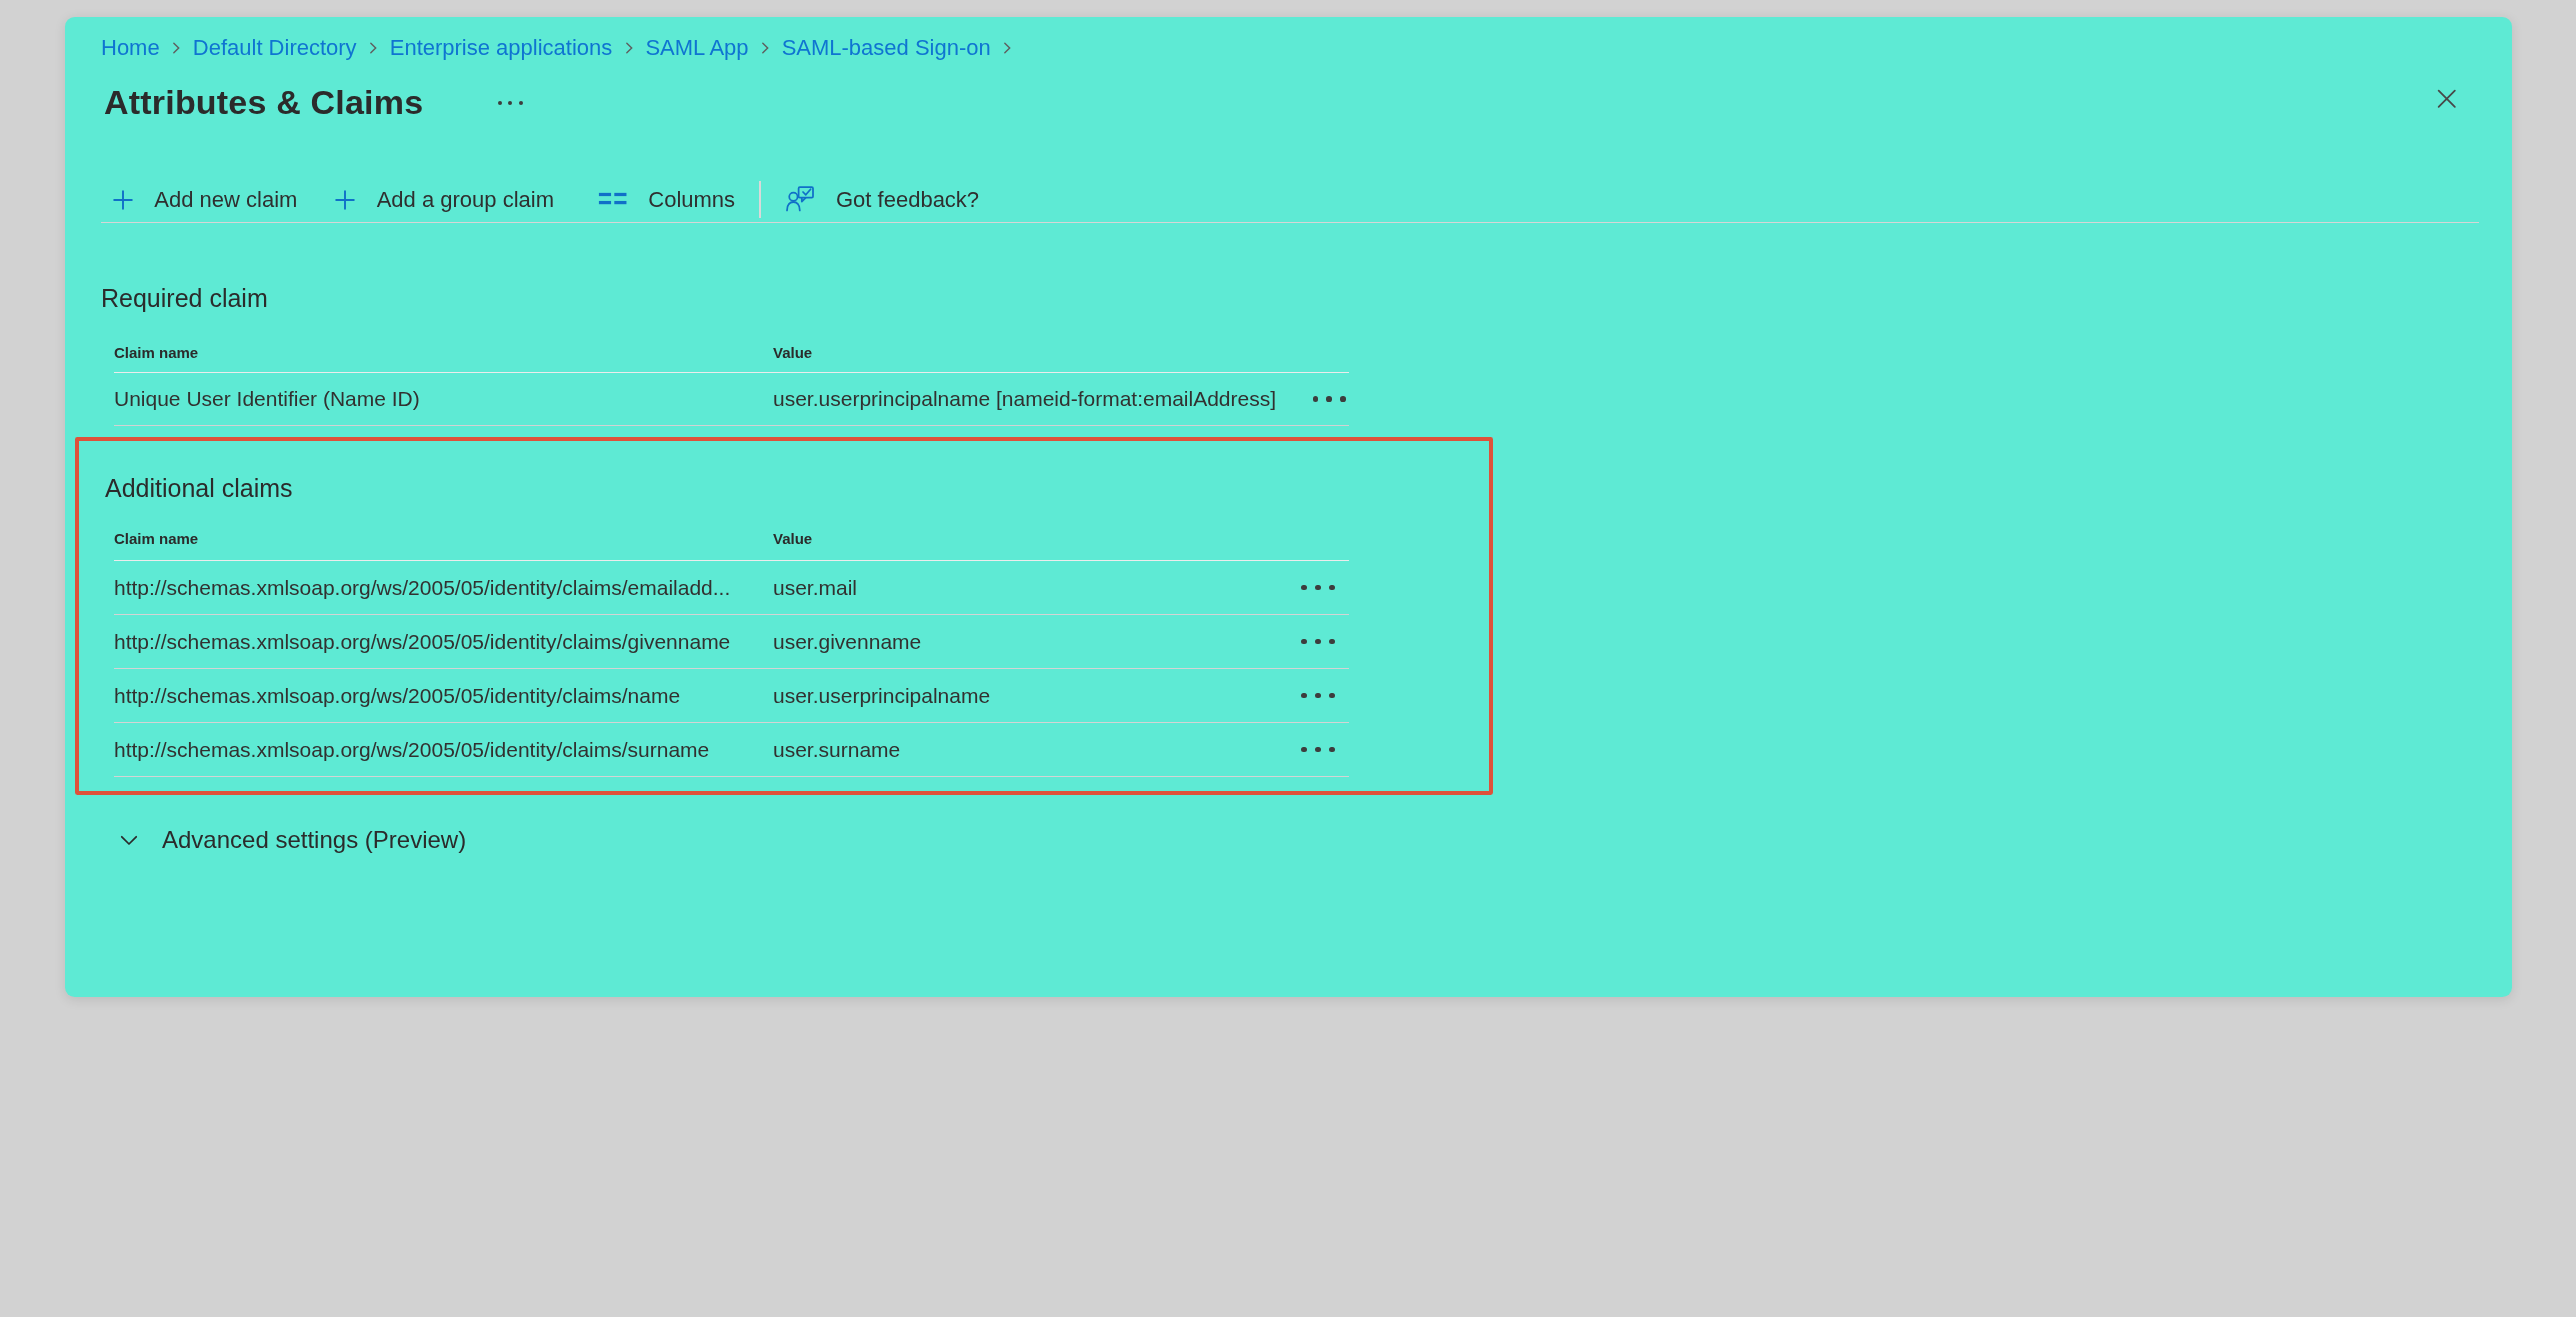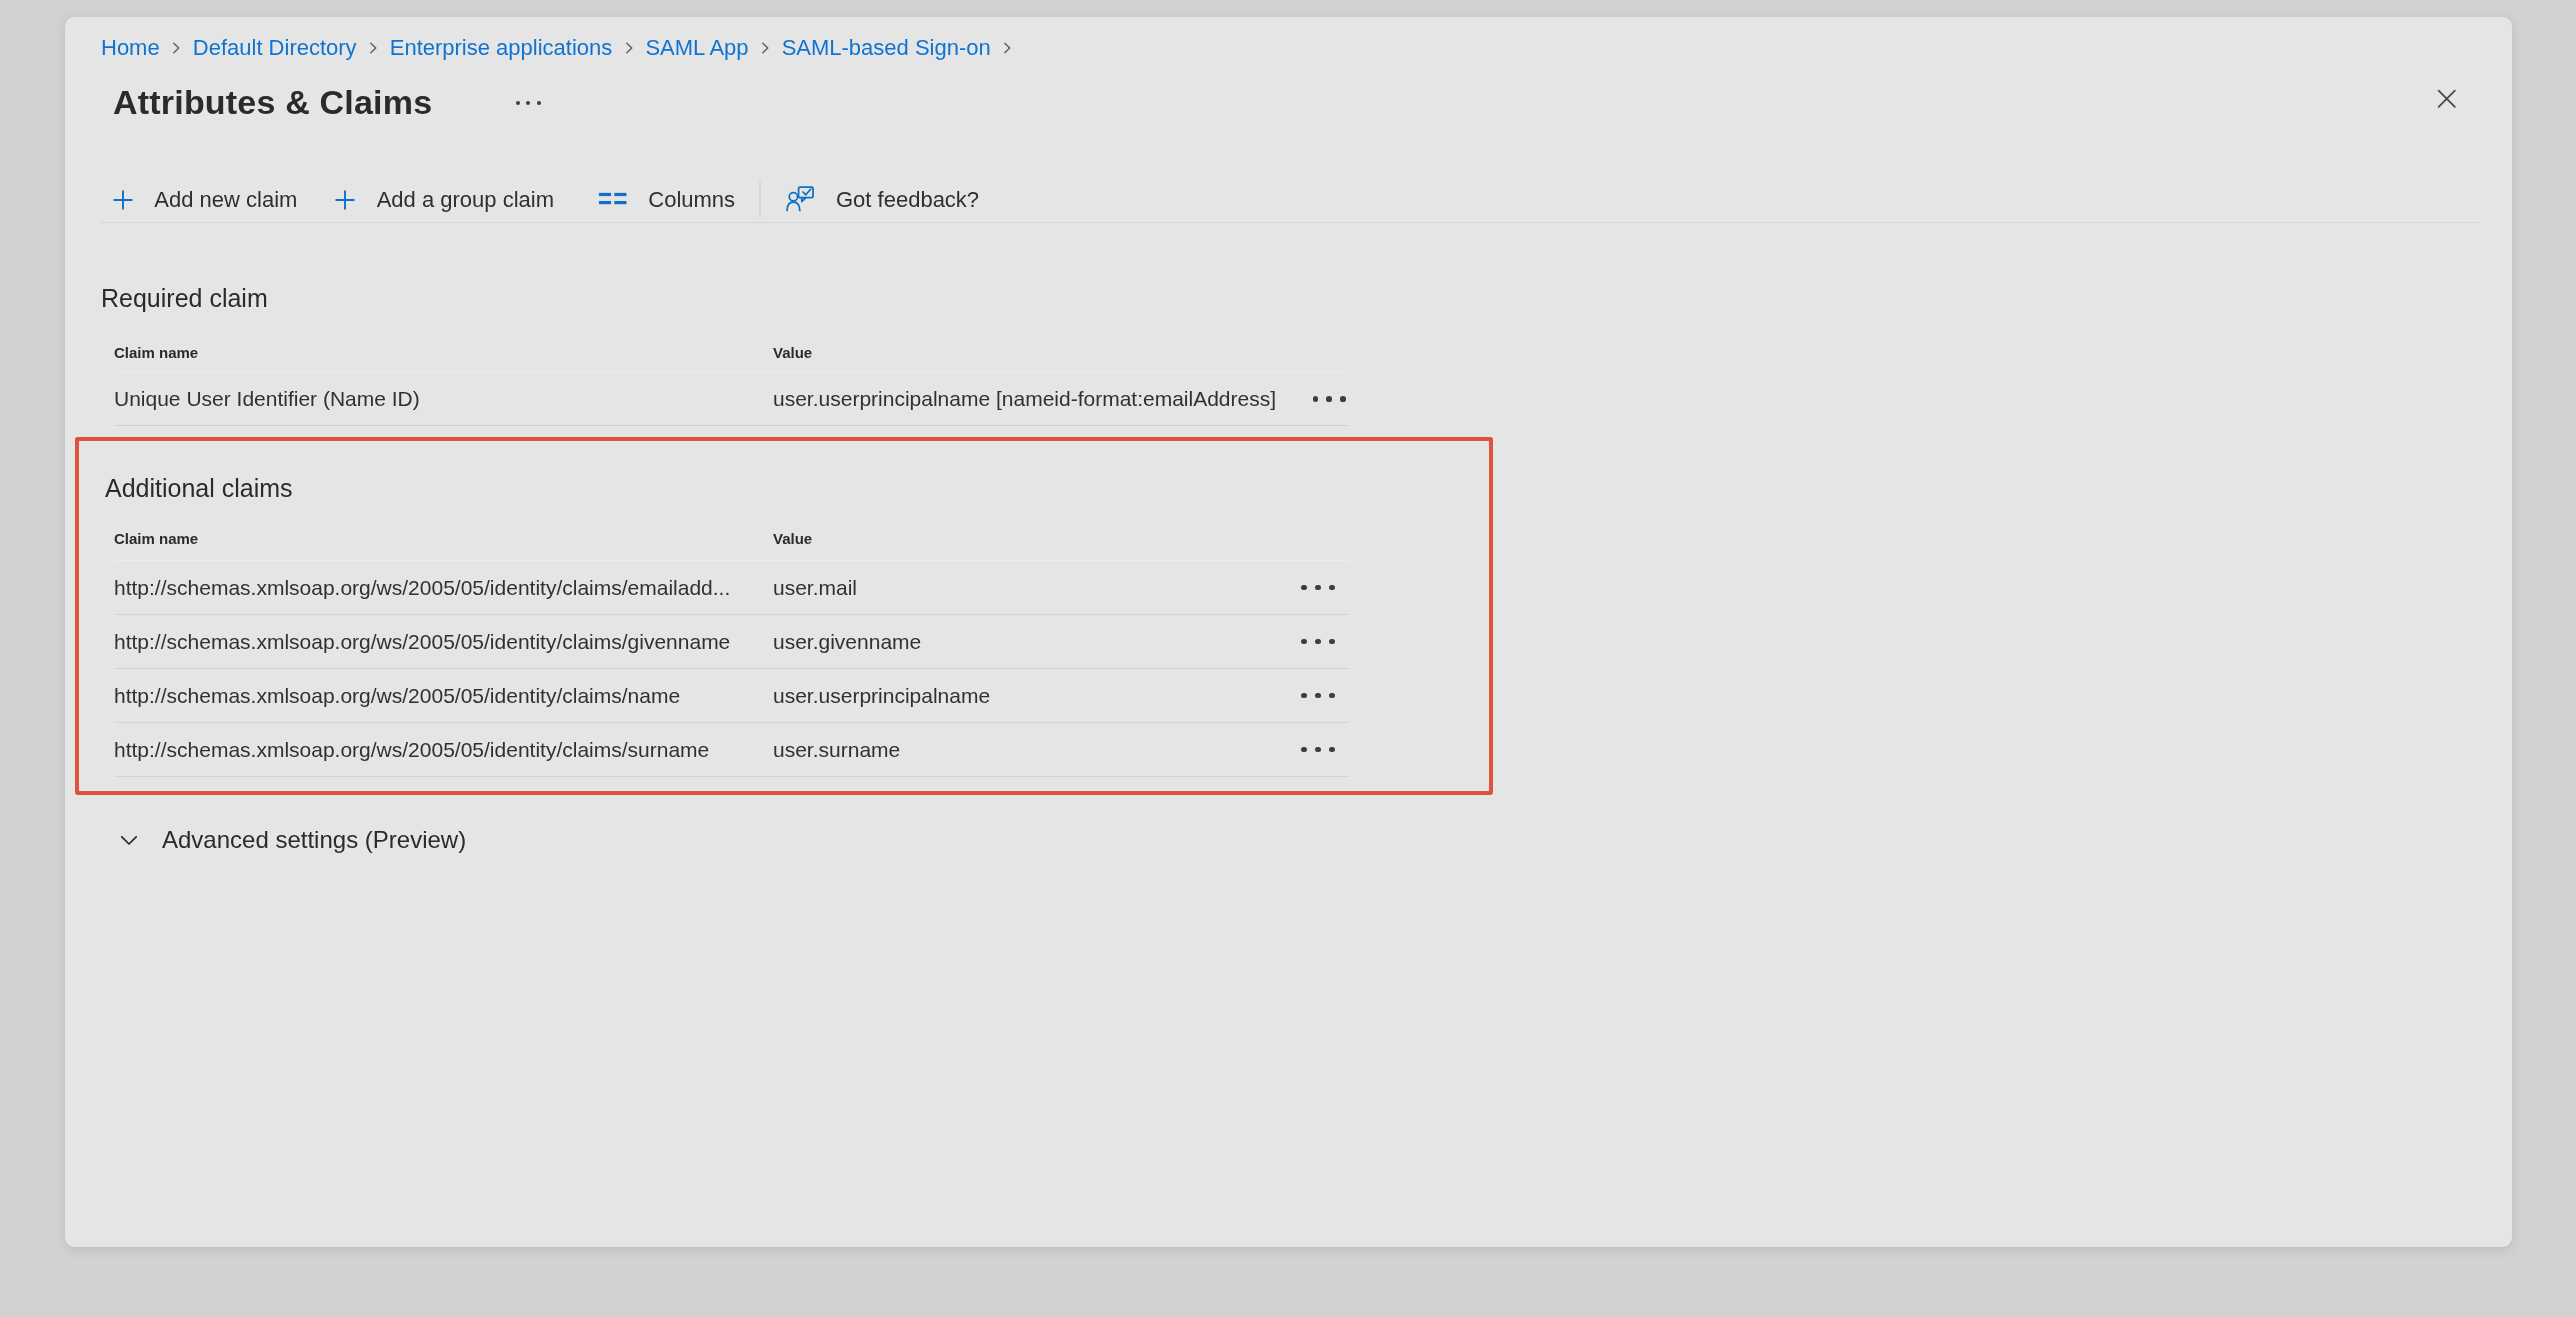--- a/index.html
+++ b/index.html
@@ -10,22 +10,22 @@
     overflow: hidden;
     background: #d2d2d2;
     font-family: "Liberation Sans", "DejaVu Sans", sans-serif;
     -webkit-font-smoothing: antialiased;
   }
   .stage { position: relative; width: 2576px; height: 1317px; }
 
   .card {
     position: absolute;
     left: 65px; top: 17px;
-    width: 2447px; height: 1230px;
-    background: #e5e5e5;
+    width: 2447px; height: 980px;
+    background: #5eead4;
     border-radius: 9.7px;
     box-shadow: 0 2.4px 11.3px rgba(0,0,0,0.10);
   }
 
   
   .breadcrumb {
     position: absolute;
     left: 36px; top: 15.4px;
     display: flex; align-items: center;
     height: 31px;
@@ -184,21 +184,21 @@
       </span>
       <span class="crumb">SAML-based Sign-on</span>
       <span class="crumb-sep">
         <svg width="10.5" height="18" viewBox="0 0 13 22">
             <path d="M3.5 5 L9.5 11 L3.5 17" fill="none" stroke="#5f5f5f" stroke-width="1.8" stroke-linecap="round"></path>
           </svg>
       </span>
     </nav>
 
     <div class="title-row">
-      <h1 class="page-title" style="margin:12px;">Attributes &amp; Claims</h1>
+      <h1 class="page-title" style="margin:3px;">Attributes &amp; Claims</h1>
       <span class="more-dots">
         <span class="dot"></span>
           <span class="dot"></span>
           <span class="dot"></span>
       </span>
     </div>
 
     <div class="close-btn">
       <svg width="27.5" height="27.5" viewBox="0 0 34 34">
           <path d="M7 7 L27 27 M27 7 L7 27" stroke="#484848" stroke-width="2.2" stroke-linecap="round" fill="none"></path>

